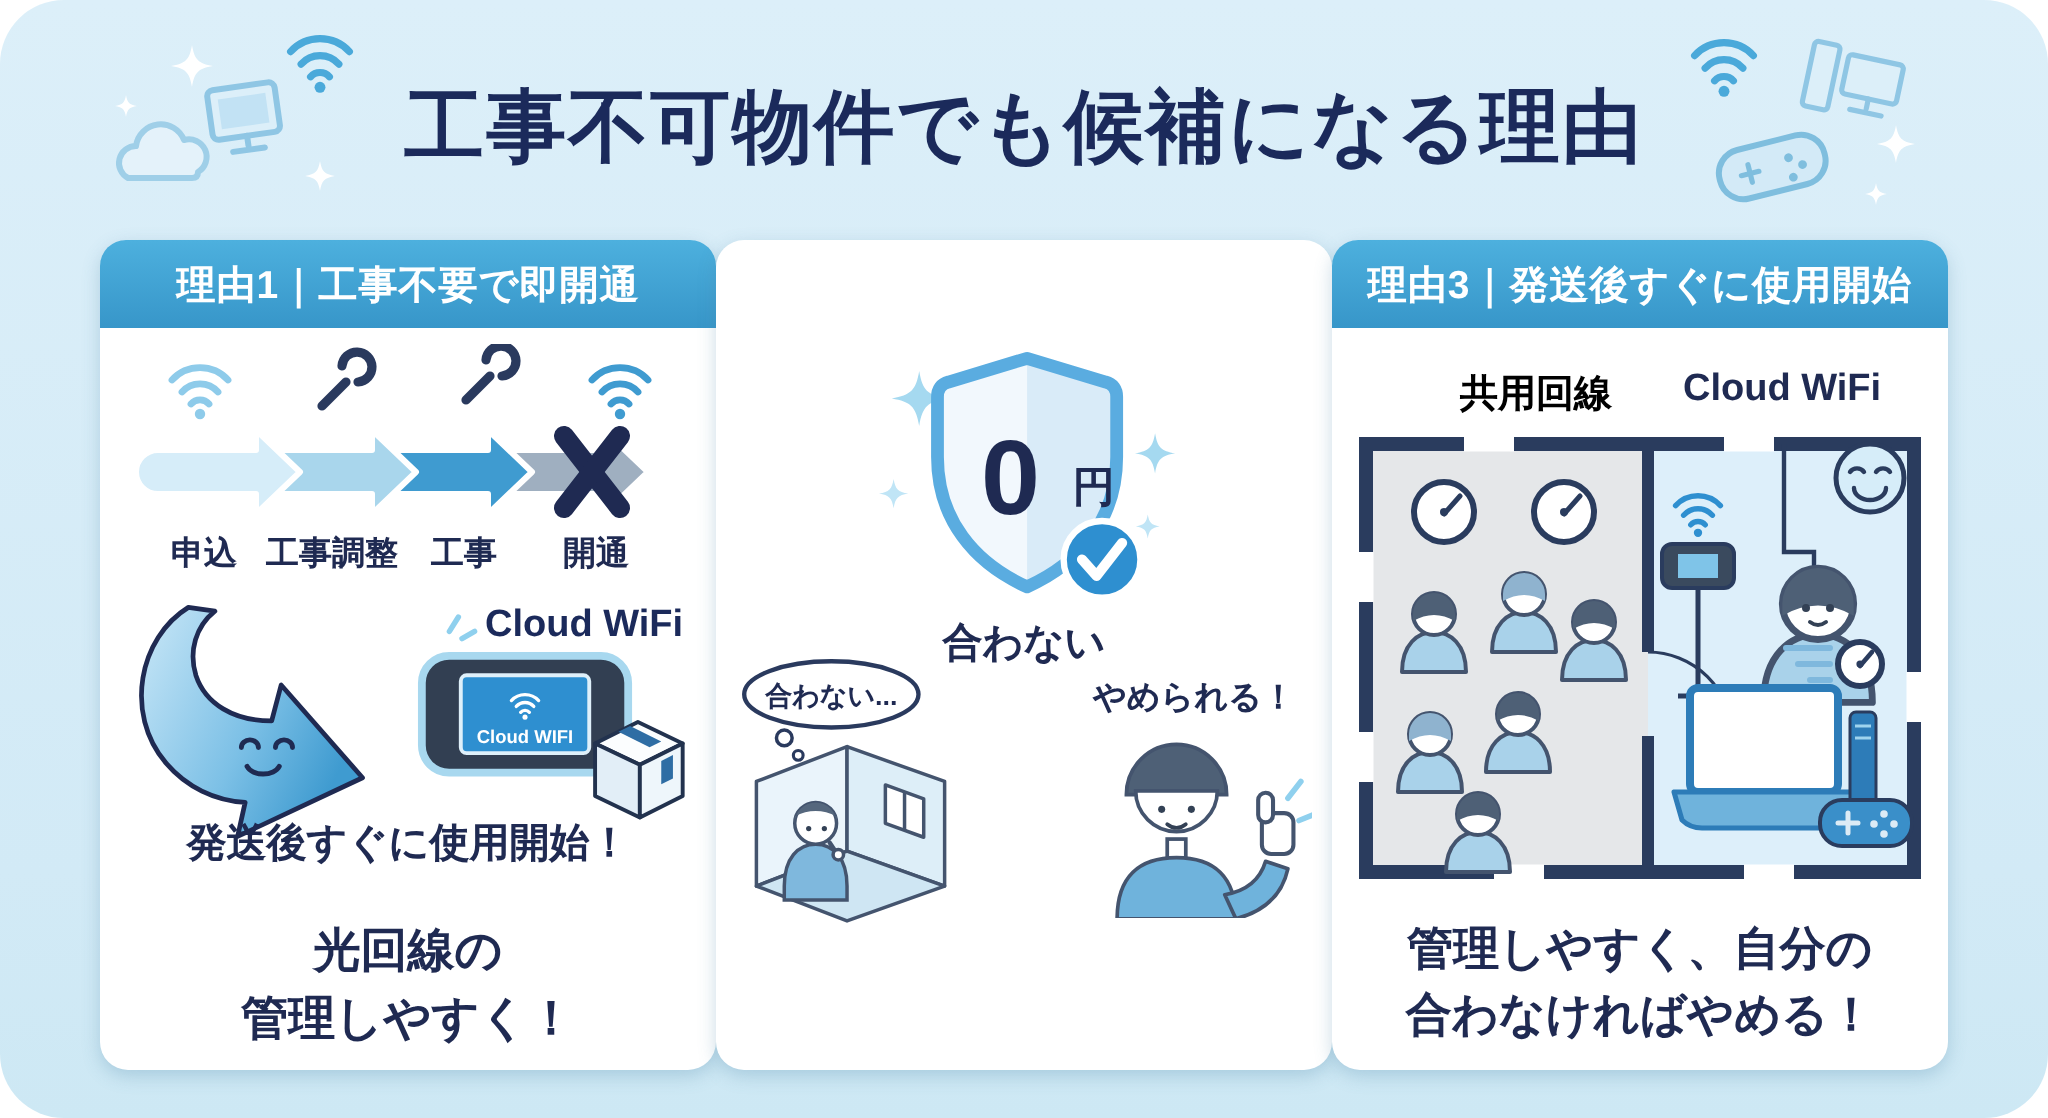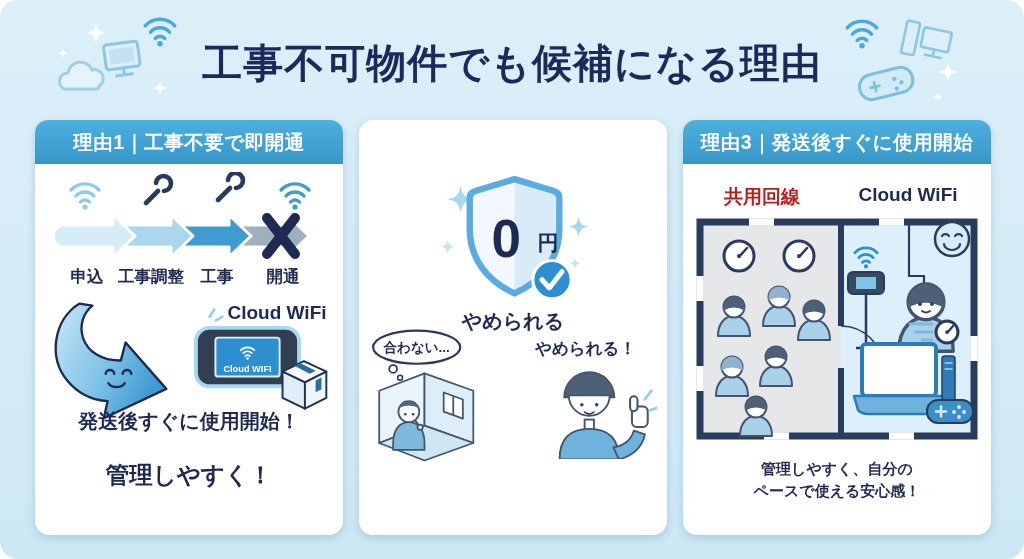--- a/index.html
+++ b/index.html
@@ -1,36 +1,36 @@
 <!DOCTYPE html>
 <html><head>
 <meta charset="utf-8">
 <style>
   *{margin:0;padding:0;box-sizing:border-box}
   html,body{width:1024px;height:559px;background:#fff;font-family:"Liberation Sans","DejaVu Sans",sans-serif}
-  .page{position:relative;width:1024px;height:559px;background:linear-gradient(180deg,#dceff9 0%,#d2eaf6 78%,#cde8f4 100%);border-radius:18px;overflow:hidden}
+  .page{position:relative;width:1024px;height:559px;background:linear-gradient(180deg,#dceff9 0%,#d2eaf6 78%,#cde8f4 100%);border-radius:32px;overflow:hidden}
   .title{position:absolute;top:36px;left:0;width:100%;text-align:center;font-size:40px;font-weight:bold;color:#1b2a5b;letter-spacing:1px}
   .decor{position:absolute;top:0;left:0}
-  .cards{position:absolute;top:120px;left:35px;width:963px;display:flex;gap:16px}
+  .cards{position:absolute;top:120px;left:50px;width:963px;display:flex;}
   .card{position:relative;width:308px;height:415px;background:#fff;border-radius:14px;box-shadow:0 3px 9px rgba(80,135,170,.30)}
   .card-header{height:44px;border-radius:13px 13px 0 0;background:linear-gradient(180deg,#4db0de,#3796c9);color:#fff;font-size:19.5px;font-weight:bold;display:flex;align-items:center;justify-content:center;letter-spacing:.5px}
   .captxt{color:#1f2a52;font-weight:bold;text-align:center}
   .flow-svg{position:absolute;top:52px;left:12px;width:284px}
   .swoosh{position:absolute;top:178px;left:12px;width:142px}
   .cw-label{position:absolute;top:182px;left:162px;width:140px;text-align:center;font-size:19px;font-weight:bold;color:#1b2a5b}
   .cw-label svg{vertical-align:middle;margin-right:2px}
   .router-svg{position:absolute;top:205px;left:158px;width:146px}
   .cap1{position:absolute;top:288px;left:0;width:100%;font-size:20px}
   .card-footer{position:absolute;top:338px;left:0;width:100%;font-size:23.5px;line-height:1.45}
   .shield-svg{position:absolute;top:50px;left:76px;width:160px}
   .cap-iyaku{position:absolute;top:188px;left:0;width:100%;font-size:20px}
   .roomperson-svg{position:absolute;top:208px;left:8px;width:122px}
-  .cheer{position:absolute;top:218px;left:176px;width:126px;font-size:16.5px;font-weight:bold;color:#1f2a52}
+  .cheer{position:absolute;top:218px;left:176px;width:126px;text-align:center;font-size:16.5px;font-weight:bold;color:#1f2a52}
   .thumbs-svg{position:absolute;top:242px;left:182px;width:116px}
-  .lbl-shared{position:absolute;top:64px;left:18px;width:122px;text-align:center;font-size:19px;font-weight:bold;color:#b91c1c}
+  .lbl-shared{position:absolute;top:64px;left:18px;width:122px;text-align:right;font-size:19px;font-weight:bold;color:#000000}
   .lbl-cloud{position:absolute;top:64px;left:158px;width:134px;text-align:center;font-size:19px;font-weight:bold;color:#1f2a52}
   .plan-svg{position:absolute;top:96px;left:11px;width:286px}
   svg text{font-family:"Liberation Sans","DejaVu Sans",sans-serif}
 </style>
 </head>
 <body>
 
 <svg width="0" height="0" style="position:absolute">
   <defs>
     <g id="wifi-glyph" fill="none" stroke="currentColor" stroke-width="3.4" stroke-linecap="round">
@@ -143,20 +143,21 @@
           <path d="M92,48 L114,37 L137,48 L115,59 Z" fill="#fbfdfe"></path>
           <path d="M92,48 L115,59 L115,86 L92,75 Z" fill="#e2eef7"></path>
           <path d="M115,59 L137,48 L137,75 L115,86 Z" fill="#eef6fb"></path>
           <path d="M104,42 L110,39 L126,47 L120,50 Z" fill="#2e6da4" stroke="none"></path>
           <path d="M126,57 L132,54 L132,66 L126,69 Z" fill="#2e6da4" stroke="none"></path>
         </g>
       </svg>
 
       <div class="cap1 captxt">発送後すぐに使用開始！</div>
       <div class="card-footer captxt">
+        <div>光回線の</div>
         <div>管理しやすく！</div>
       </div>
     </div>
 
     <div class="card">
 
       <svg class="shield-svg" viewBox="0 0 175 155">
         <defs>
           <clipPath id="shieldClip">
             <path d="M87,10 L130,23 C134,24 136,27 136,31 V64 C136,98 116,122 87,135 C58,122 38,98 38,64 V31 C38,27 40,24 44,23 Z"></path>
@@ -170,21 +171,21 @@
         <rect x="87" y="5" width="55" height="135" fill="#d9ebf8" clip-path="url(#shieldClip)"></rect>
         <path d="M87,10 L130,23 C134,24 136,27 136,31 V64 C136,98 116,122 87,135 C58,122 38,98 38,64 V31 C38,27 40,24 44,23 Z" fill="none" stroke="#5aace0" stroke-width="7" stroke-linejoin="round"></path>
         <text x="78" y="95" text-anchor="middle" font-size="58" font-weight="bold" fill="#1f2a52">0</text>
         <text x="112" y="88" font-size="23" font-weight="bold" fill="#1f2a52">円</text>
         <g>
           <circle cx="128" cy="120" r="21" fill="#2e8fd0" stroke="#fff" stroke-width="3.5"></circle>
           <path d="M117,120 L125,129 L139,111" fill="none" stroke="#fff" stroke-width="5.5" stroke-linecap="round" stroke-linejoin="round"></path>
         </g>
       </svg>
 
-      <div class="cap-iyaku captxt">やめられる</div>
+      <div class="cap-iyaku captxt">合わない</div>
 
       <svg class="roomperson-svg" viewBox="0 0 140 165">
         <g>
           <ellipse cx="57" cy="22" rx="50" ry="19" fill="#fff" stroke="#2a3a5e" stroke-width="2.5"></ellipse>
           <circle cx="30" cy="47" r="4.5" fill="#fff" stroke="#2a3a5e" stroke-width="2"></circle>
           <circle cx="38" cy="57" r="2.8" fill="#fff" stroke="#2a3a5e" stroke-width="1.8"></circle>
           <text x="57" y="28" text-anchor="middle" font-size="15.5" font-weight="bold" fill="#1f2a52">合わない...</text>
         </g>
         <g stroke="#44546e" stroke-width="2" stroke-linejoin="round">
           <path d="M14,72 L66,52 L66,112 L14,132 Z" fill="#eaf4fb"></path>
@@ -293,20 +294,20 @@
         <g>
           <rect x="233" y="184" width="46" height="23" rx="11" fill="#3a8fc9" stroke="#2a3c5e" stroke-width="2"></rect>
           <path d="M242,195.5 h10 M247,190.5 v10" stroke="#dcebf5" stroke-width="2.5" stroke-linecap="round"></path>
           <circle cx="265" cy="191" r="1.9" fill="#dcebf5"></circle>
             <circle cx="270" cy="196" r="1.9" fill="#dcebf5"></circle>
             <circle cx="265" cy="201" r="1.9" fill="#dcebf5"></circle>
             <circle cx="260" cy="196" r="1.9" fill="#dcebf5"></circle>
         </g>
       </svg>
 
-      <div class="card-footer captxt" style="font-size:15px">
+      <div class="card-footer captxt" style="font-size:23px">
         <div>管理しやすく、自分の</div>
-        <div>ペースで使える安心感！</div>
+        <div>合わなければやめる！</div>
       </div>
     </div>
 
   </div>
 </div>
 
 </body></html>

